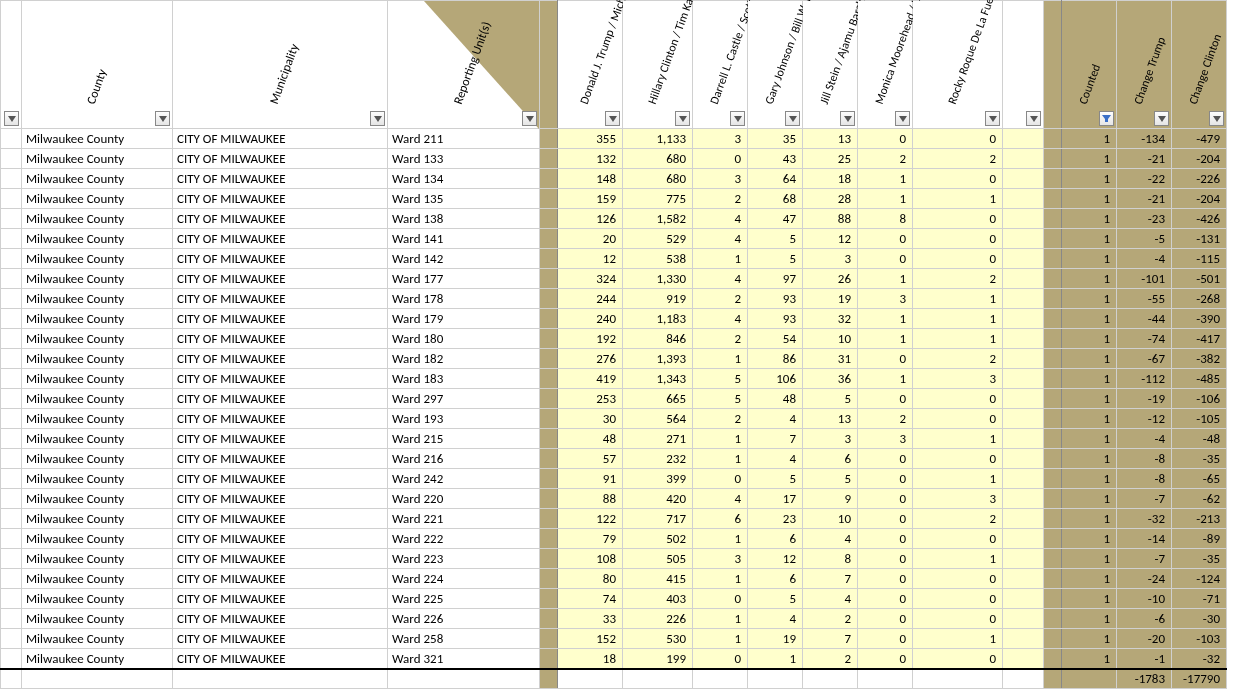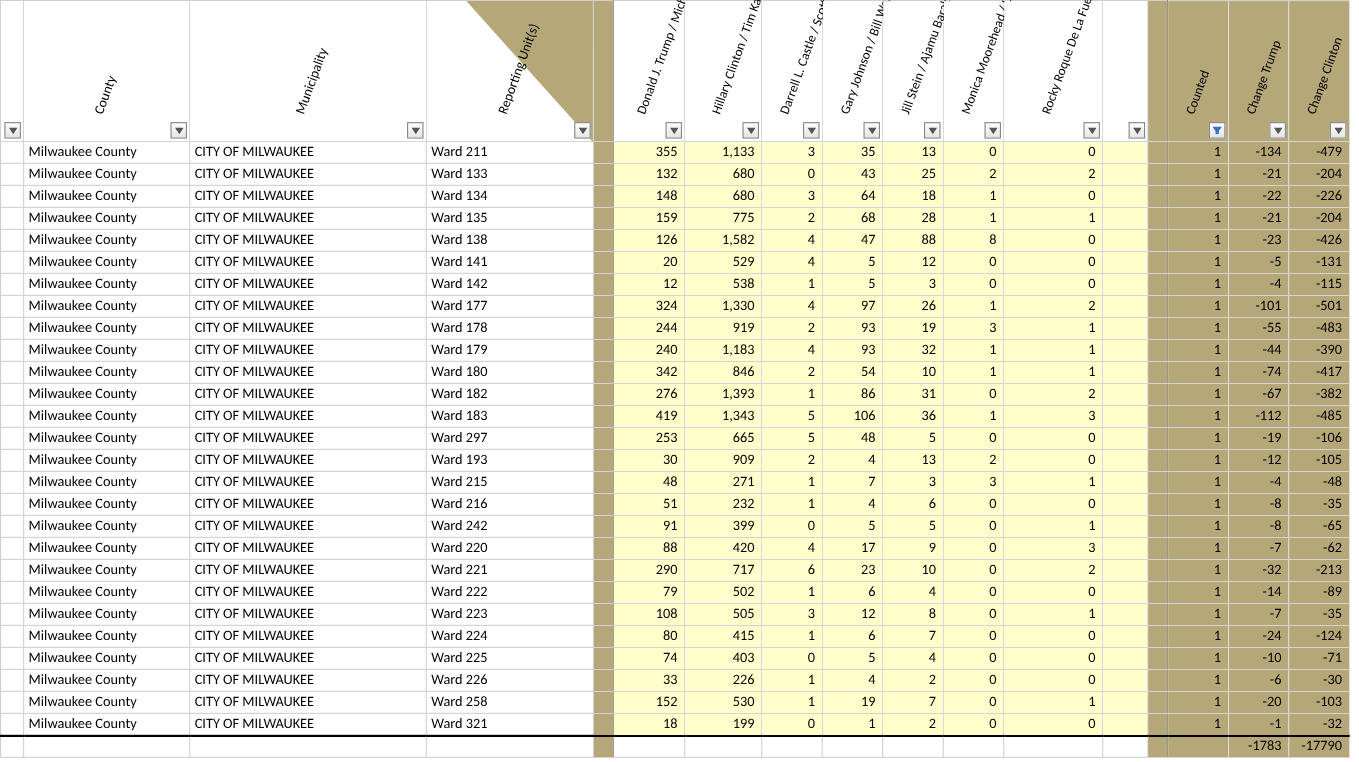--- a/index.html
+++ b/index.html
@@ -402,21 +402,21 @@
         <td class="num data-yellow">919</td>
         <td class="num data-yellow">2</td>
         <td class="num data-yellow">93</td>
         <td class="num data-yellow">19</td>
         <td class="num data-yellow">3</td>
         <td class="num data-yellow">1</td>
         <td class="data-yellow"></td>
         <td class="sep"></td>
         <td class="num data-brown">1</td>
         <td class="num data-brown">-55</td>
-        <td class="num data-brown">-483</td>
+        <td class="num data-brown">-268</td>
       </tr>
       <tr>
         <td></td>
         <td class="txt">Milwaukee County</td>
         <td class="txt">CITY OF MILWAUKEE</td>
         <td class="txt">Ward 179</td>
         <td class="sep"></td>
         <td class="num data-yellow">240</td>
         <td class="num data-yellow">1,183</td>
         <td class="num data-yellow">4</td>
@@ -429,21 +429,21 @@
         <td class="num data-brown">1</td>
         <td class="num data-brown">-44</td>
         <td class="num data-brown">-390</td>
       </tr>
       <tr>
         <td></td>
         <td class="txt">Milwaukee County</td>
         <td class="txt">CITY OF MILWAUKEE</td>
         <td class="txt">Ward 180</td>
         <td class="sep"></td>
-        <td class="num data-yellow">342</td>
+        <td class="num data-yellow">192</td>
         <td class="num data-yellow">846</td>
         <td class="num data-yellow">2</td>
         <td class="num data-yellow">54</td>
         <td class="num data-yellow">10</td>
         <td class="num data-yellow">1</td>
         <td class="num data-yellow">1</td>
         <td class="data-yellow"></td>
         <td class="sep"></td>
         <td class="num data-brown">1</td>
         <td class="num data-brown">-74</td>
@@ -506,21 +506,21 @@
         <td class="num data-brown">-19</td>
         <td class="num data-brown">-106</td>
       </tr>
       <tr>
         <td></td>
         <td class="txt">Milwaukee County</td>
         <td class="txt">CITY OF MILWAUKEE</td>
         <td class="txt">Ward 193</td>
         <td class="sep"></td>
         <td class="num data-yellow">30</td>
-        <td class="num data-yellow">909</td>
+        <td class="num data-yellow">564</td>
         <td class="num data-yellow">2</td>
         <td class="num data-yellow">4</td>
         <td class="num data-yellow">13</td>
         <td class="num data-yellow">2</td>
         <td class="num data-yellow">0</td>
         <td class="data-yellow"></td>
         <td class="sep"></td>
         <td class="num data-brown">1</td>
         <td class="num data-brown">-12</td>
         <td class="num data-brown">-105</td>
@@ -543,21 +543,21 @@
         <td class="num data-brown">1</td>
         <td class="num data-brown">-4</td>
         <td class="num data-brown">-48</td>
       </tr>
       <tr>
         <td></td>
         <td class="txt">Milwaukee County</td>
         <td class="txt">CITY OF MILWAUKEE</td>
         <td class="txt">Ward 216</td>
         <td class="sep"></td>
-        <td class="num data-yellow">51</td>
+        <td class="num data-yellow">57</td>
         <td class="num data-yellow">232</td>
         <td class="num data-yellow">1</td>
         <td class="num data-yellow">4</td>
         <td class="num data-yellow">6</td>
         <td class="num data-yellow">0</td>
         <td class="num data-yellow">0</td>
         <td class="data-yellow"></td>
         <td class="sep"></td>
         <td class="num data-brown">1</td>
         <td class="num data-brown">-8</td>
@@ -600,21 +600,21 @@
         <td class="num data-brown">1</td>
         <td class="num data-brown">-7</td>
         <td class="num data-brown">-62</td>
       </tr>
       <tr>
         <td></td>
         <td class="txt">Milwaukee County</td>
         <td class="txt">CITY OF MILWAUKEE</td>
         <td class="txt">Ward 221</td>
         <td class="sep"></td>
-        <td class="num data-yellow">290</td>
+        <td class="num data-yellow">122</td>
         <td class="num data-yellow">717</td>
         <td class="num data-yellow">6</td>
         <td class="num data-yellow">23</td>
         <td class="num data-yellow">10</td>
         <td class="num data-yellow">0</td>
         <td class="num data-yellow">2</td>
         <td class="data-yellow"></td>
         <td class="sep"></td>
         <td class="num data-brown">1</td>
         <td class="num data-brown">-32</td>

